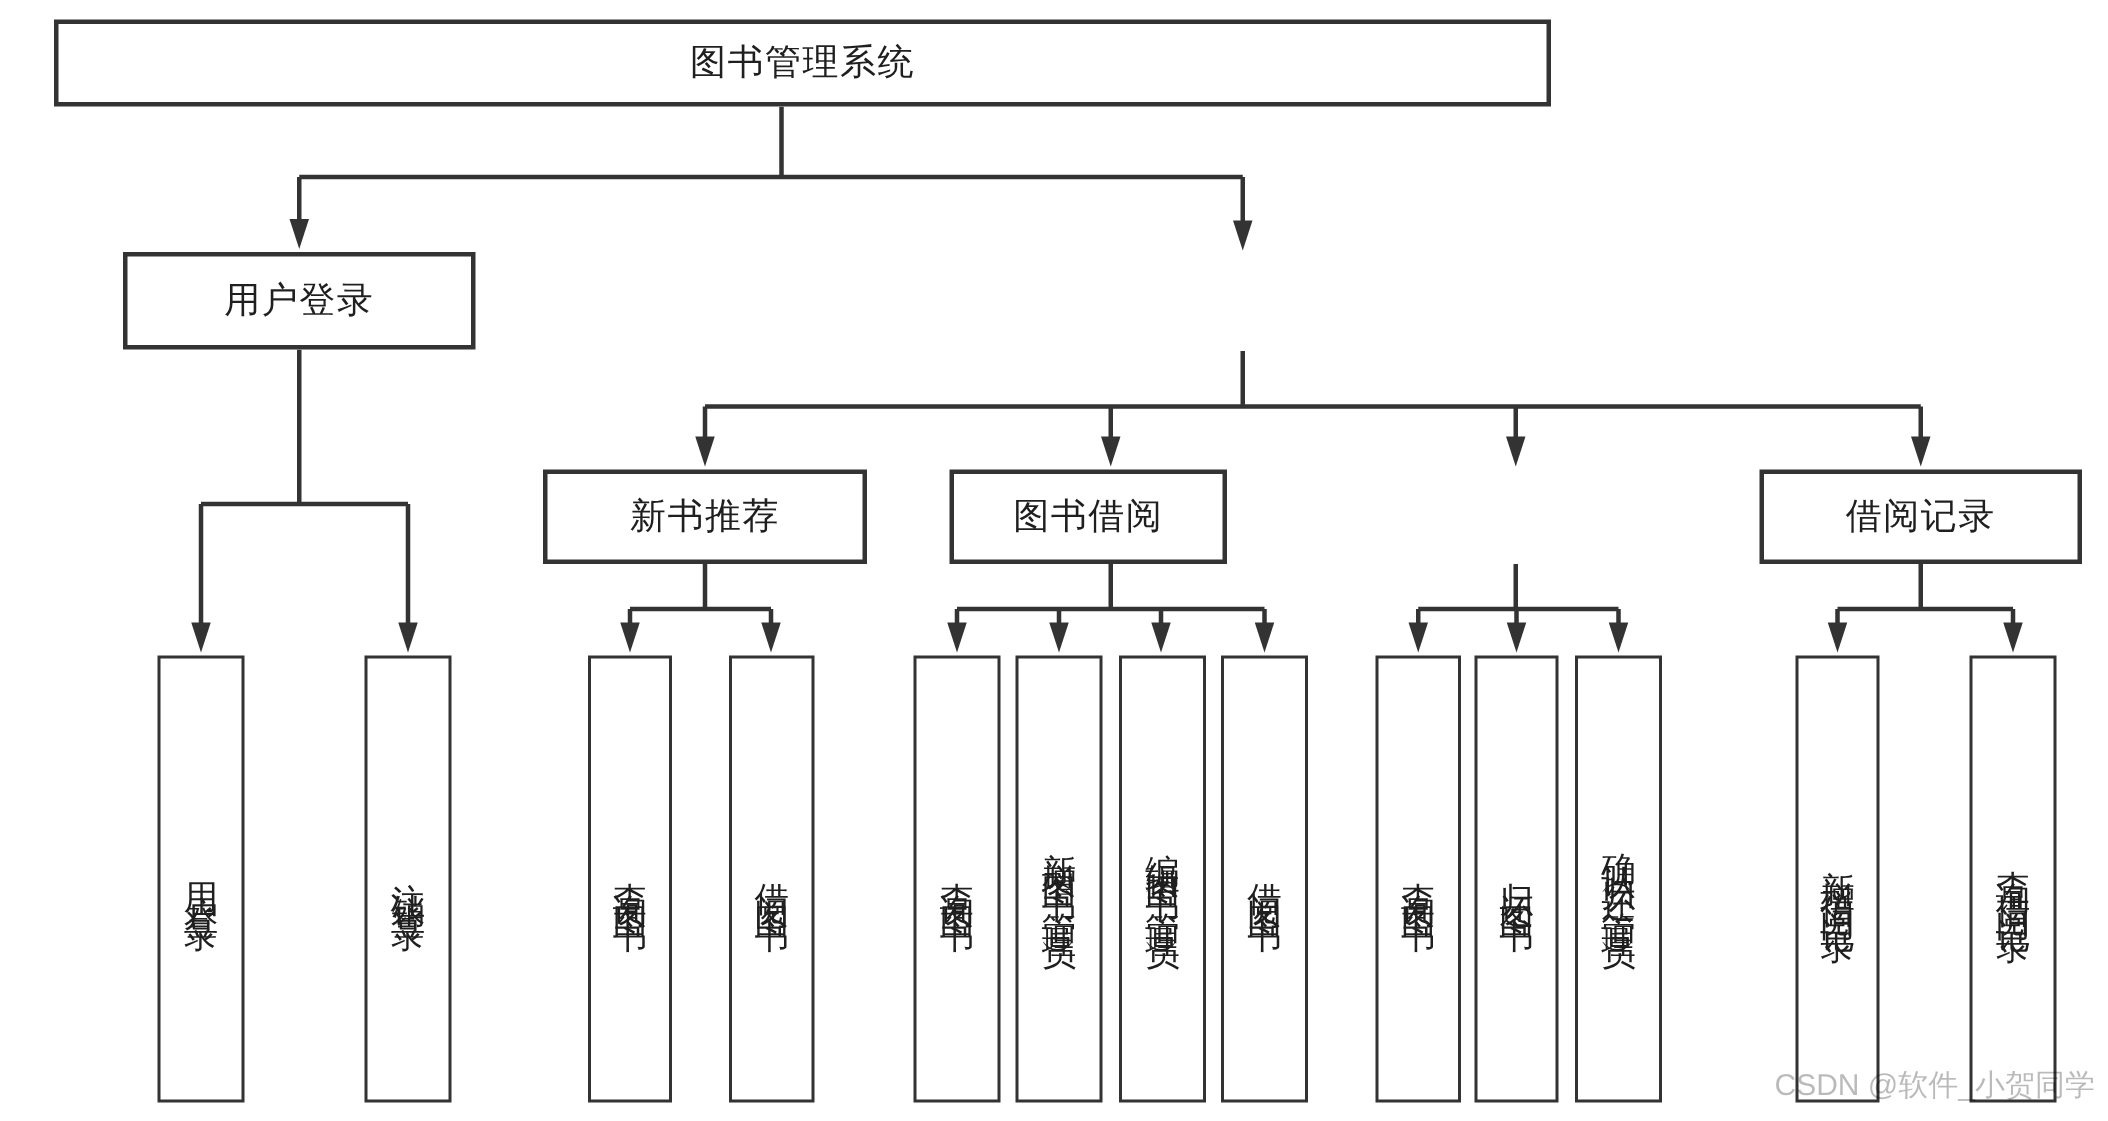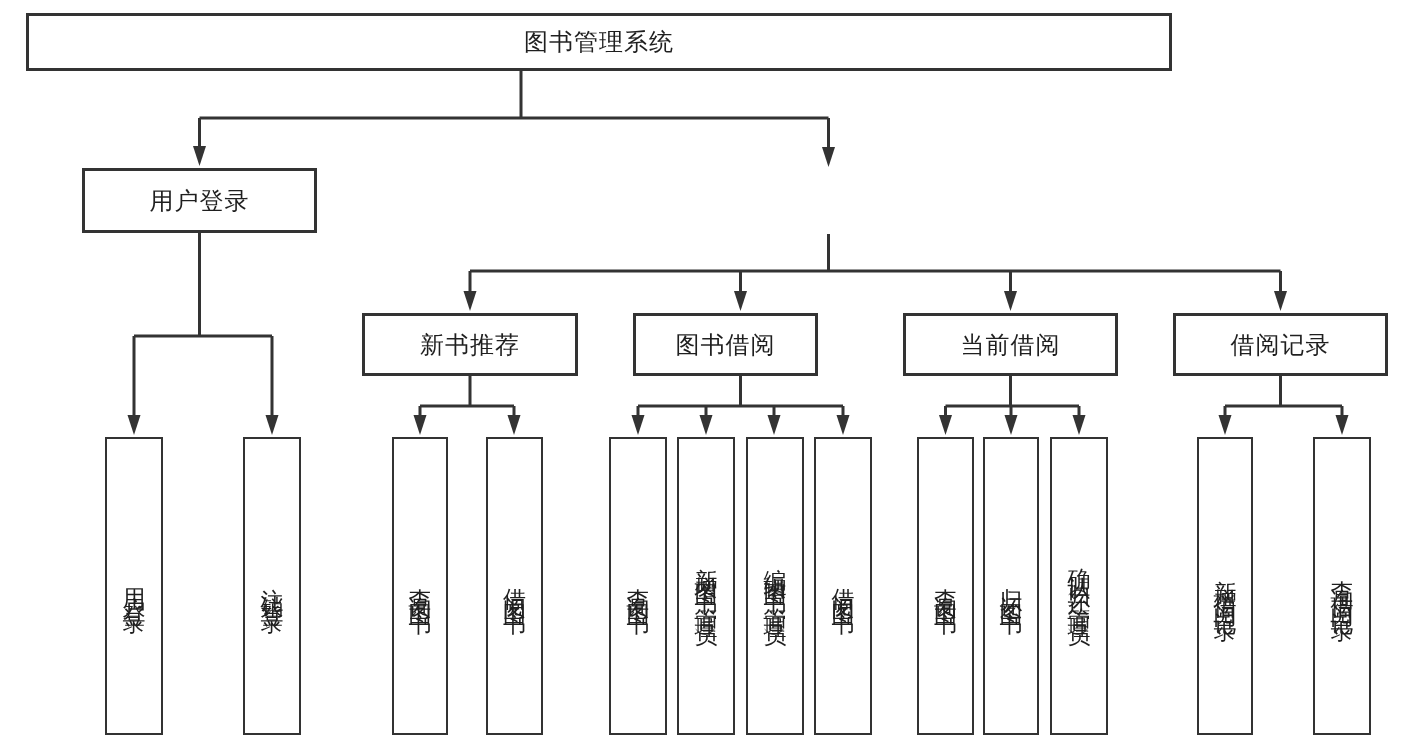--- a/index.html
+++ b/index.html
@@ -95,36 +95,33 @@
       <polygon points="767.5,415 780.5,415 774,435"></polygon>
       <polygon points="836.5,415 849.5,415 843,435"></polygon>
       <polygon points="939,415 952,415 945.5,435"></polygon>
       <polygon points="1004.5,415 1017.5,415 1011,435"></polygon>
       <polygon points="1072.5,415 1085.5,415 1079,435"></polygon>
       <polygon points="1218.5,415 1231.5,415 1225,435"></polygon>
       <polygon points="1335.5,415 1348.5,415 1342,435"></polygon>
     </g>
   </svg>
 
-  <div class="box lvl" style="left:26px;top:13px;width:1146px;height:58px">
+  <div class="box lvl" style="left:36px;top:13px;width:998px;height:58px">
     <span class="hlabel">图书管理系统</span>
   </div>
 
   <div class="box lvl" style="left:82px;top:168px;width:235px;height:65px">
     <span class="hlabel">用户登录</span>
   </div>
 
   <div class="box lvl" style="left:362px;top:313px;width:216px;height:63px">
     <span class="hlabel">新书推荐</span>
   </div>
   <div class="box lvl" style="left:633px;top:313px;width:185px;height:63px">
     <span class="hlabel">图书借阅</span>
-  </div>
-  <div class="box lvl" style="left:903px;top:313px;width:215px;height:63px">
-    <span class="hlabel">当前借阅</span>
   </div>
   <div class="box lvl" style="left:1173px;top:313px;width:215px;height:63px">
     <span class="hlabel">借阅记录</span>
   </div>
 
   <div class="box leaf" style="left:105px;top:437px;width:58px;height:298px">
     <span class="vlabel">用户登录</span>
   </div>
   <div class="box leaf" style="left:243px;top:437px;width:58px;height:298px">
     <span class="vlabel">注销登录</span>
@@ -160,14 +157,15 @@
     <span class="vlabel">确认归还（管理员）</span>
   </div>
 
   <div class="box leaf" style="left:1197px;top:437px;width:56px;height:298px">
     <span class="vlabel">新增借阅记录</span>
   </div>
   <div class="box leaf" style="left:1313px;top:437px;width:58px;height:298px">
     <span class="vlabel">查询借阅记录</span>
   </div>
 
+  <div class="watermark">CSDN @软件_小贺同学</div>
 
 </div>
 
 </body></html>

